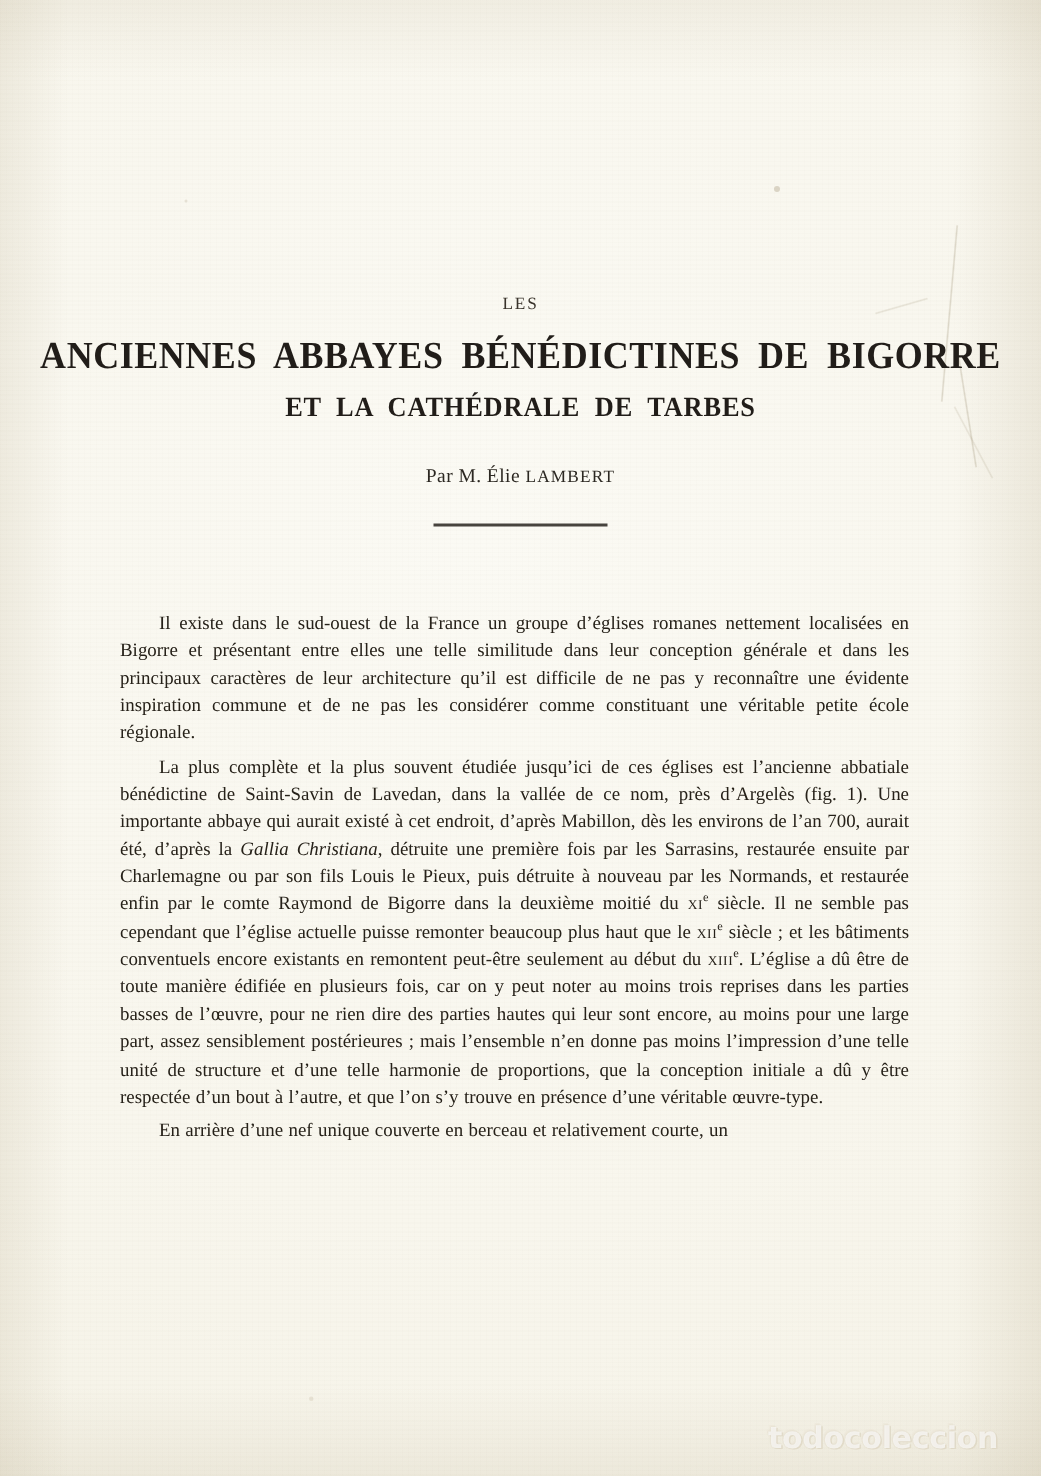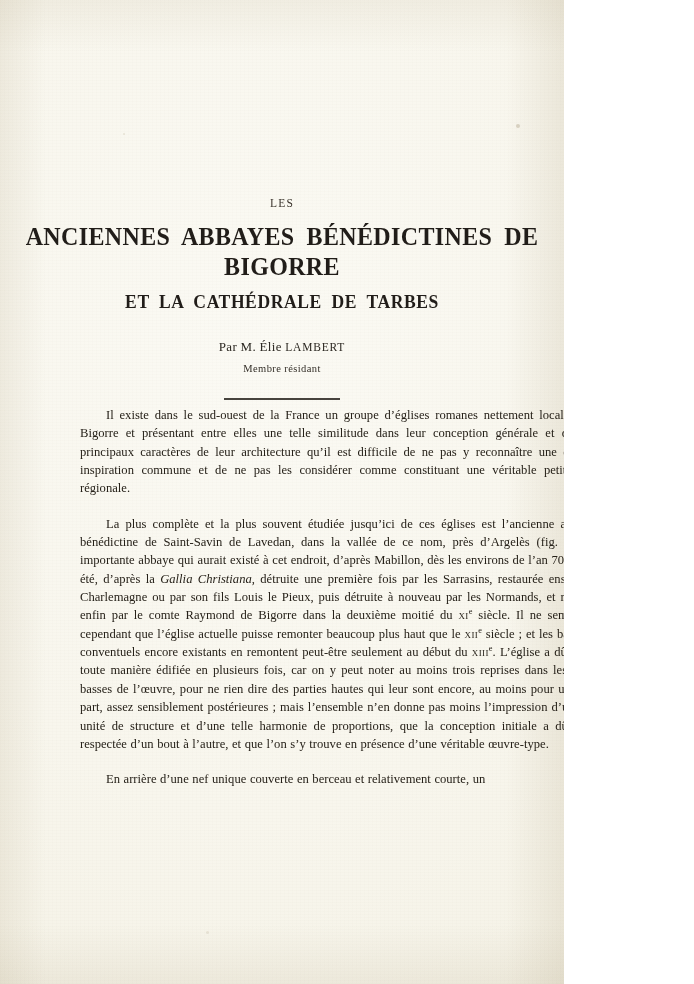--- a/index.html
+++ b/index.html
@@ -6,21 +6,21 @@
     margin: 0;
     padding: 0;
     background: #ffffff;
   }
   body {
     font-family: "Liberation Serif", "DejaVu Serif", serif;
   }
 
   .page {
     position: relative;
-    width: 564px;
+    width: 694px;
     height: 984px;
     overflow: hidden;
     background:
       radial-gradient(ellipse 120% 90% at 46% 36%, #fbfaf4 0%, #f8f6ed 52%, #f3f0e3 100%);
     color: #231f1b;
   }
 
   
   .paper-grain {
     position: absolute;
@@ -139,21 +139,21 @@
     font-size: 12.6px;
     line-height: 18.35px;
     text-align: justify;
     text-indent: 26px;
     color: #262119;
     letter-spacing: .01px;
     word-spacing: .4px;
     hyphens: none;
     font-family: Liberation Serif, serif;
   }
-  .para + .para { margin-top: 17px; }
+  .para + .para { margin-top: 4px; }
   .para i { font-style: italic; }
   .sc-num {
     font-variant: small-caps;
     text-transform: lowercase;
     letter-spacing: .4px;
   }
   .sup {
     font-size: .66em;
     vertical-align: super;
     line-height: 0;
@@ -190,30 +190,30 @@
   <div class="crease c4"></div>
   <div class="speck s1"></div>
   <div class="speck s2"></div>
   <div class="speck s3"></div>
 
   <div class="headblock">
     <div class="kicker">LES</div>
     <div class="title-main">ANCIENNES ABBAYES BÉNÉDICTINES DE BIGORRE</div>
     <div class="title-sub">ET LA CATHÉDRALE DE TARBES</div>
     <div class="byline"><span>Par M. Élie </span><span class="sc">LAMBERT</span></div>
-    <div class="affil">Membre résidant</div>
     <div class="rule-wrap">
       <div class="rule"></div>
     </div>
   </div>
 
   <div class="body">
 
     <p class="para">Il existe dans le sud-ouest de la France un groupe d’églises romanes nettement localisées en Bigorre et présentant entre elles une telle similitude dans leur conception générale et dans les principaux caractères de leur architecture qu’il est difficile de ne pas y reconnaître une évidente inspiration commune et de ne pas les considérer comme constituant une véritable petite école régionale.</p>
 
     <p class="para"><span>La plus complète et la plus souvent étudiée jusqu’ici de ces églises est l’ancienne abbatiale bénédictine de Saint-Savin de Lavedan, dans la vallée de ce nom, près d’Argelès (fig. 1). Une importante abbaye qui aurait existé à cet endroit, d’après Mabillon, dès les environs de l’an 700, aurait été, d’après la </span><i>Gallia Christiana</i><span>, détruite une première fois par les Sarrasins, restaurée ensuite par Charlemagne ou par son fils Louis le Pieux, puis détruite à nouveau par les Normands, et restaurée enfin par le comte Raymond de Bigorre dans la deuxième moitié du </span><span class="sc-num">xi</span><span class="sup">e</span><span> siècle. Il ne semble pas cependant que l’église actuelle puisse remonter beaucoup plus haut que le </span><span class="sc-num">xii</span><span class="sup">e</span><span> siècle ; et les bâtiments conventuels encore existants en remontent peut-être seulement au début du </span><span class="sc-num">xiii</span><span class="sup">e</span><span>. L’église a dû être de toute manière édifiée en plusieurs fois, car on y peut noter au moins trois reprises dans les parties basses de l’œuvre, pour ne rien dire des parties hautes qui leur sont encore, au moins pour une large part, assez sensiblement postérieures ; mais l’ensemble n’en donne pas moins l’impression d’une telle unité de structure et d’une telle harmonie de proportions, que la conception initiale a dû y être respectée d’un bout à l’autre, et que l’on s’y trouve en présence d’une véritable œuvre-type.</span></p>
 
     <p class="para">En arrière d’une nef unique couverte en berceau et relativement courte, un</p>
 
   </div>
 
+  <div class="watermark">todocoleccion</div>
 
 </div>
 
 </body></html>

